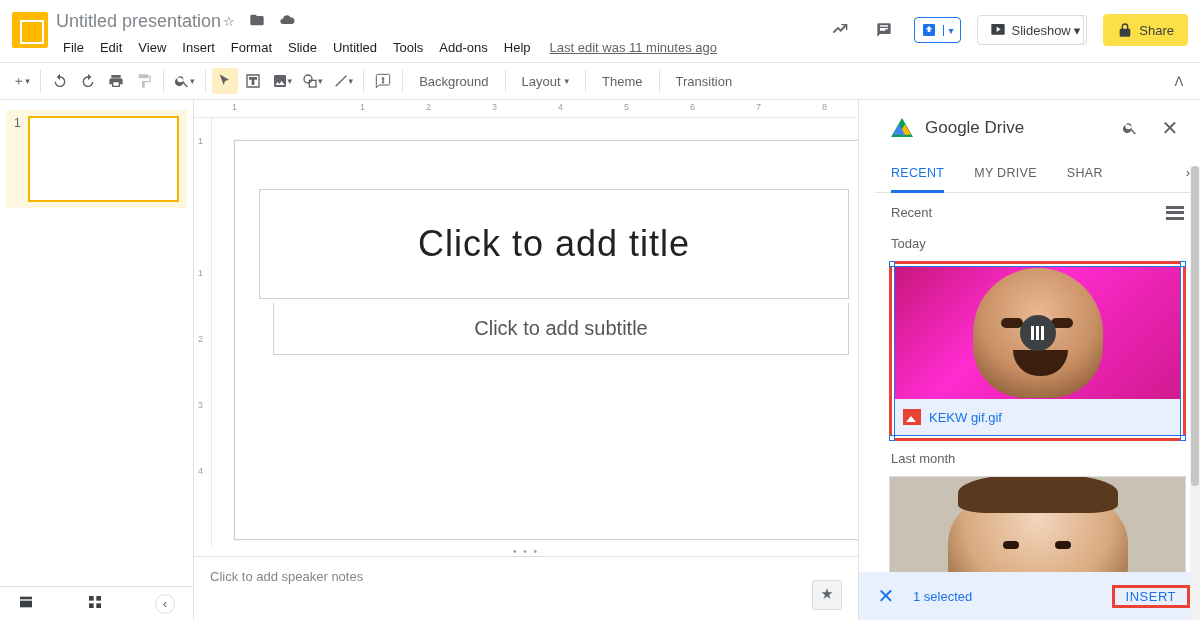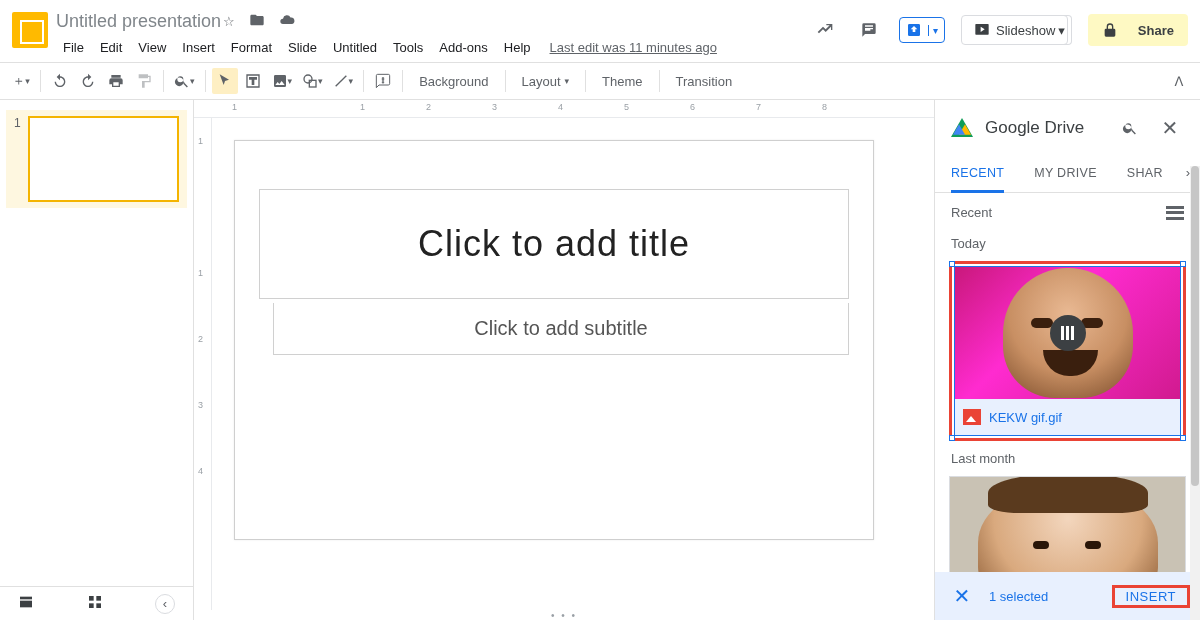--- a/index.html
+++ b/index.html
@@ -17,21 +17,21 @@
   .menus { display:flex; gap:2px; margin-top:2px; align-items:center; }
   .menu-item { padding: 4px 7px; color:#202124; cursor:pointer; }
   .last-edit { color:#5f6368; text-decoration: underline; margin-left:10px; cursor:pointer; }
 
   .header-right { display:flex; align-items:center; gap:16px; margin-top:6px; }
   .icon-btn { width:28px; height:28px; display:inline-flex; align-items:center; justify-content:center; cursor:pointer; color:#5f6368; }
   .present-pill { border:1px solid #1a73e8; border-radius:4px; padding:4px 6px; display:flex; align-items:center; color:#1a73e8; }
   .present-pill .caret { border-left:1px solid #1a73e8; margin-left:6px; padding-left:4px; font-size:10px; }
   .slideshow-btn { border:1px solid #dadce0; border-radius:4px; padding:6px 12px; display:flex; align-items:center; gap:6px; color:#3c4043; font-weight:500; }
   .slideshow-caret { border:1px solid #dadce0; border-left:none; border-radius:0 4px 4px 0; padding:6px 6px; margin-left:-16px; }
-  .share-btn { background:#fef9c3; border-radius:4px; padding:8px 14px; display:flex; align-items:center; gap:20px; color:#3c4043; font-weight:700; }
+  .share-btn { background:#fde047; border-radius:4px; padding:8px 14px; display:flex; align-items:center; gap:6px; color:#3c4043; font-weight:400; }
 
   
   .toolbar { height: 38px; border-top:1px solid #e0e0e0; border-bottom:1px solid #e0e0e0; display:flex; align-items:center; padding:0 8px; gap:2px; }
   .tbtn { min-width:26px; height:26px; display:inline-flex; align-items:center; justify-content:center; cursor:pointer; color:#5f6368; padding:0 4px; border-radius:2px; }
   .tsep { width:1px; height:22px; background:#e0e0e0; margin:0 4px; }
   .ttext { padding:0 10px; color:#5f6368; cursor:pointer; display:flex; align-items:center; gap:4px; }
   .caret-dn { font-size:9px; }
   .toolbar-collapse { margin-left:auto; }
 
   
@@ -52,21 +52,21 @@
   .slide-surface { position:absolute; left:40px; top:40px; width:640px; height:400px; background:#fff; border:1px solid #cfcfcf; box-shadow:0 0 2px rgba(0,0,0,.08); }
   .title-ph { position:absolute; left:24px; top:48px; right:24px; height:110px; border:1px solid #d0d0d0; display:flex; align-items:center; justify-content:center; font-size:36px; letter-spacing:1px; color:#222; }
   .subtitle-ph { position:absolute; left:24px; top:162px; right:24px; height:52px; border:1px solid #d0d0d0; border-top:none; display:flex; align-items:center; justify-content:center; font-size:20px; color:#555;margin-left:14px; }
 
   .notes-splitter { height:10px; display:flex; align-items:center; justify-content:center; }
   .dots { color:#9aa0a6; letter-spacing:2px; font-size:10px; }
   .speaker-notes { height:64px; border-top:1px solid #e0e0e0; padding:12px 16px; color:#80868b; position:relative; }
   .explore-btn { position:absolute; right:16px; bottom:10px; width:30px; height:30px; border:1px solid #dadce0; border-radius:3px; display:flex; align-items:center; justify-content:center; background:#f1f3f4; color:#5f6368; }
 
   
-  .drive-panel { width:266px; border-left:1px solid #e0e0e0; background:#fff; display:flex; flex-direction:column; position:relative; }
+  .drive-panel { width:342px; border-left:1px solid #e0e0e0; background:#fff; display:flex; flex-direction:column; position:relative;padding-left:16px; }
   .drive-header { display:flex; align-items:center; padding:14px 16px; gap:12px; }
   .drive-logo { width:22px; height:20px; position:relative; }
   .drive-logo .tri { width:0; height:0; border-left:11px solid transparent; border-right:11px solid transparent; border-bottom:19px solid #0f9d58; position:absolute; }
   .drive-logo .tri2 { border-bottom-color:#ffba00; transform: translateX(3px) translateY(2px) scale(.55); }
   .drive-logo .tri3 { border-bottom-color:#4285f4; transform: translateX(-3px) translateY(2px) scale(.55); }
   .drive-title { font-size:17px; color:#3c4043; flex:1; }
   .drive-tabs { display:flex; border-bottom:1px solid #e0e0e0; padding:0 16px; gap:30px; position:relative; }
   .drive-tab { padding:10px 0; font-size:12.5px; font-weight:500; color:#5f6368; cursor:pointer; white-space:nowrap; letter-spacing:.3px; }
   .drive-tab.active { color:#1a73e8; border-bottom:3px solid #1a73e8; margin-bottom:-1px; }
   .tab-scroll { position:absolute; right:2px; top:6px; width:20px; height:20px; display:flex; align-items:center; justify-content:center; color:#5f6368; cursor:pointer; }
@@ -297,20 +297,28 @@
         <span class="tick" style="top:348px">4</span>
       </div>
       <div class="slide-surface">
         <div class="title-ph">Click to add title</div>
         <div class="subtitle-ph">Click to add subtitle</div>
       </div>
     </div>
     <div class="notes-splitter">
         <span class="dots">• • •</span>
       </div>
+    <div class="speaker-notes">
+      <span>Click to add speaker notes</span>
+      <span class="explore-btn">
+          <svg viewBox="0 0 24 24">
+            <path d="M12 2l2 6h6l-5 4 2 6-5-4-5 4 2-6-5-4h6z"></path>
+          </svg>
+        </span>
+    </div>
   </div>
 
   <div class="drive-panel">
     <div class="drive-header">
       <span class="drive-logo">
         <span class="tri"></span>
           <span class="tri tri2"></span>
           <span class="tri tri3"></span>
       </span>
       <span class="drive-title">Google Drive</span>

